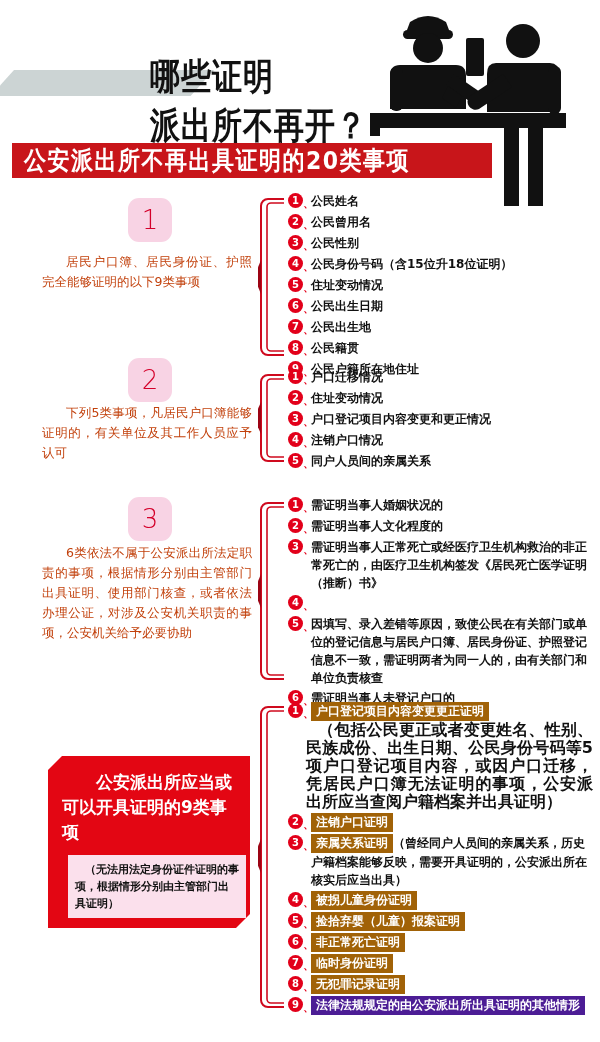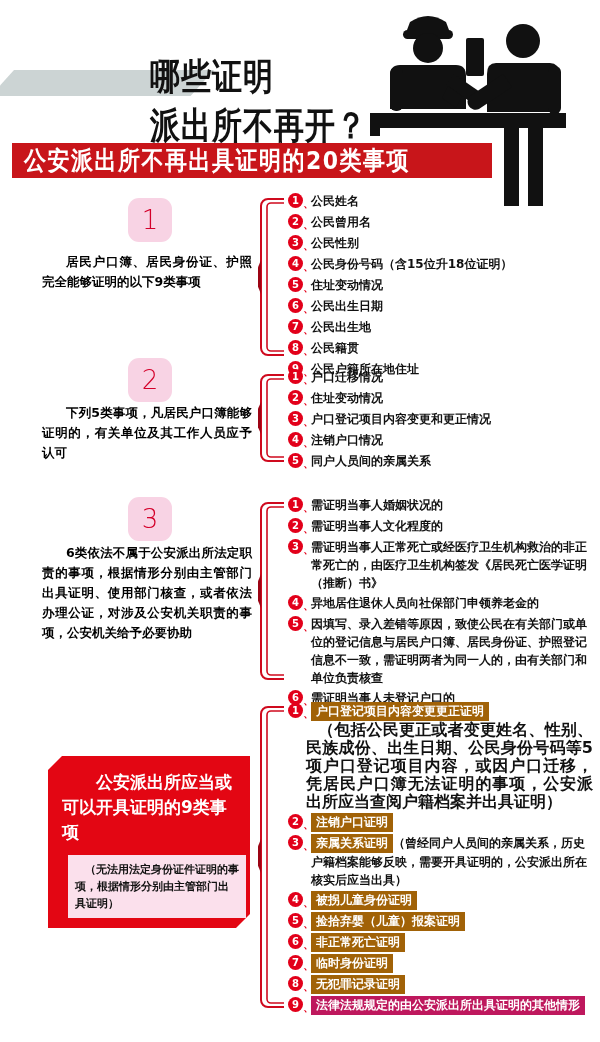--- a/index.html
+++ b/index.html
@@ -48,21 +48,21 @@
   .section{position:absolute;}
   .num-badge{
     position:absolute;width:44px;height:44px;border-radius:11px;
     background:#f8d3e4;
     color:#d4002a;font-size:26px;font-weight:300;
     text-align:center;line-height:44px;
     font-family:"DejaVu Sans","Liberation Sans",sans-serif;
   }
   .sec-desc{
     position:absolute;width:210px;
-    font-size:12.5px;font-weight:bold;color:#000000;
+    font-size:12.5px;font-weight:normal;color:#c2410c;
     line-height:20px;text-indent:24px;text-align:justify;
     font-family:"DejaVu Sans","Liberation Sans",sans-serif;
   }
 
   
   .bracket{position:absolute;}
   .bracket svg{display:block;}
 
   
   .list{position:absolute;}
@@ -85,21 +85,21 @@
   }
   .li-sub{
     font-size:16px;color:#111;line-height:18px;font-weight:bold;
     padding-left:18px;text-indent:12px;text-align:justify;
     font-family:"DejaVu Sans","Liberation Sans",sans-serif;
   }
   .hl{
     background:#a16207;color:#fff;padding:1px 5px 2px 5px;
     display:inline-block;line-height:16px;
   }
-  .hl-light{background:#be185d;}
+  .hl-light{background:#4c1d95;}
 
   
   .redblock{
     position:absolute;left:48px;top:756px;width:202px;height:172px;
     background:#e30613;
     clip-path:polygon(14px 0, 100% 0, 100% calc(100% - 14px), calc(100% - 14px) 100%, 0 100%, 0 14px);
   }
   .redblock-title{
     position:absolute;left:14px;top:14px;width:176px;
     color:#fff;font-size:17px;font-weight:bold;line-height:25px;
@@ -328,21 +328,20 @@
         <div class="li-row">
           <span class="dot">3</span>
           <span class="dot-comma">、</span>
           <span class="li-text">需证明当事人正常死亡或经医疗卫生机构救治的非正常死亡的，由医疗卫生机构签发《居民死亡医学证明（推断）书》</span>
         </div>
       </div>
       <div class="li">
         <div class="li-row">
           <span class="dot">4</span>
           <span class="dot-comma">、</span>
-          <span class="li-text">异地居住退休人员向社保部门申领养老金的</span>
         </div>
       </div>
       <div class="li">
         <div class="li-row">
           <span class="dot">5</span>
           <span class="dot-comma">、</span>
           <span class="li-text">因填写、录入差错等原因，致使公民在有关部门或单位的登记信息与居民户口簿、居民身份证、护照登记信息不一致，需证明两者为同一人的，由有关部门和单位负责核查</span>
         </div>
       </div>
       <div class="li">

